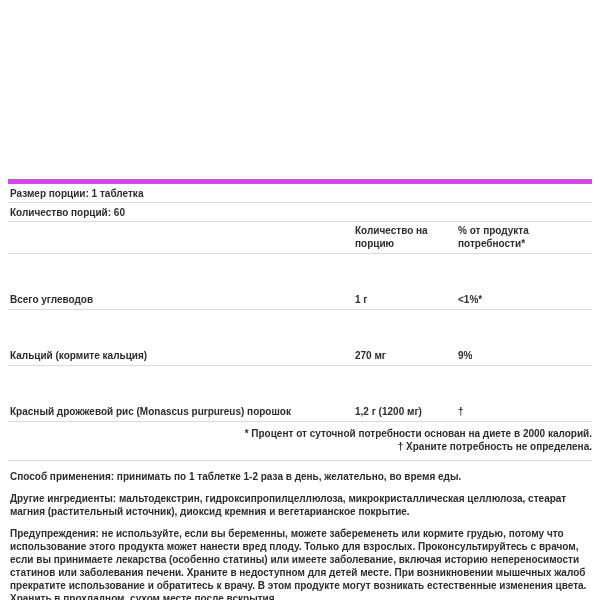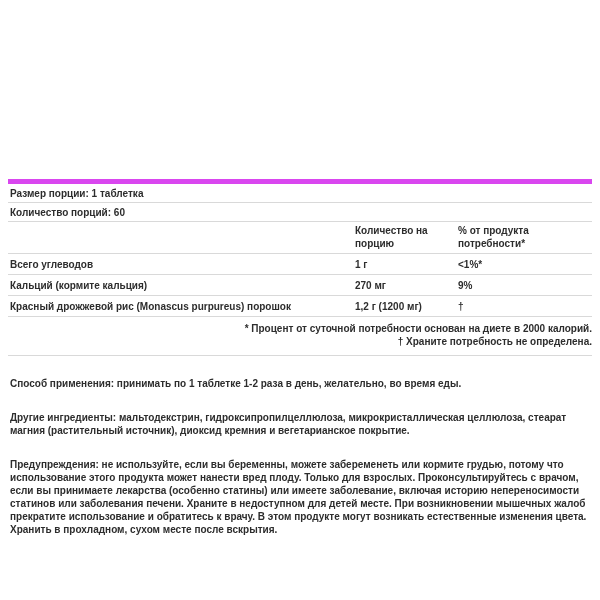--- a/index.html
+++ b/index.html
@@ -33,30 +33,30 @@
     grid-template-columns: 345px 103px 1fr;
     border-bottom: 1px solid #d9d9d9;
   }
   .trow > div { padding-left: 2px; }
   .thead {
     height: 31px;
     align-items: end;
     padding-bottom: 0;
   }
   .thead > div { padding-bottom: 3px; }
-  .tr { height: 20px; align-items: center; display: grid; }
+  .tr { height: 20px; align-items: center; display: grid; margin-top: 35px; }
   .tr > div { display: flex; align-items: center; height: 20px; }
   .footnotes {
     padding: 5px 0 7px 2px;
     border-bottom: 1px solid #d9d9d9;
     text-align: right;
   }
   .footnotes div { line-height: 13px; }
   p.para {
-    margin: 21px 0 0 0;
+    margin: 9px 0 0 0;
     padding-left: 2px;
     line-height: 13px;
   }
 </style>
 </head>
 <body>
 
 <div class="label">
 
   <div class="info-row first">

